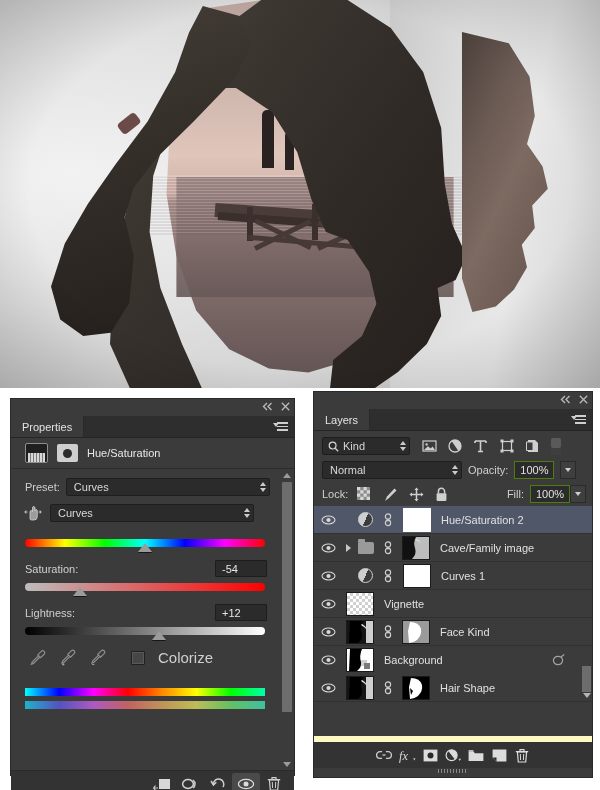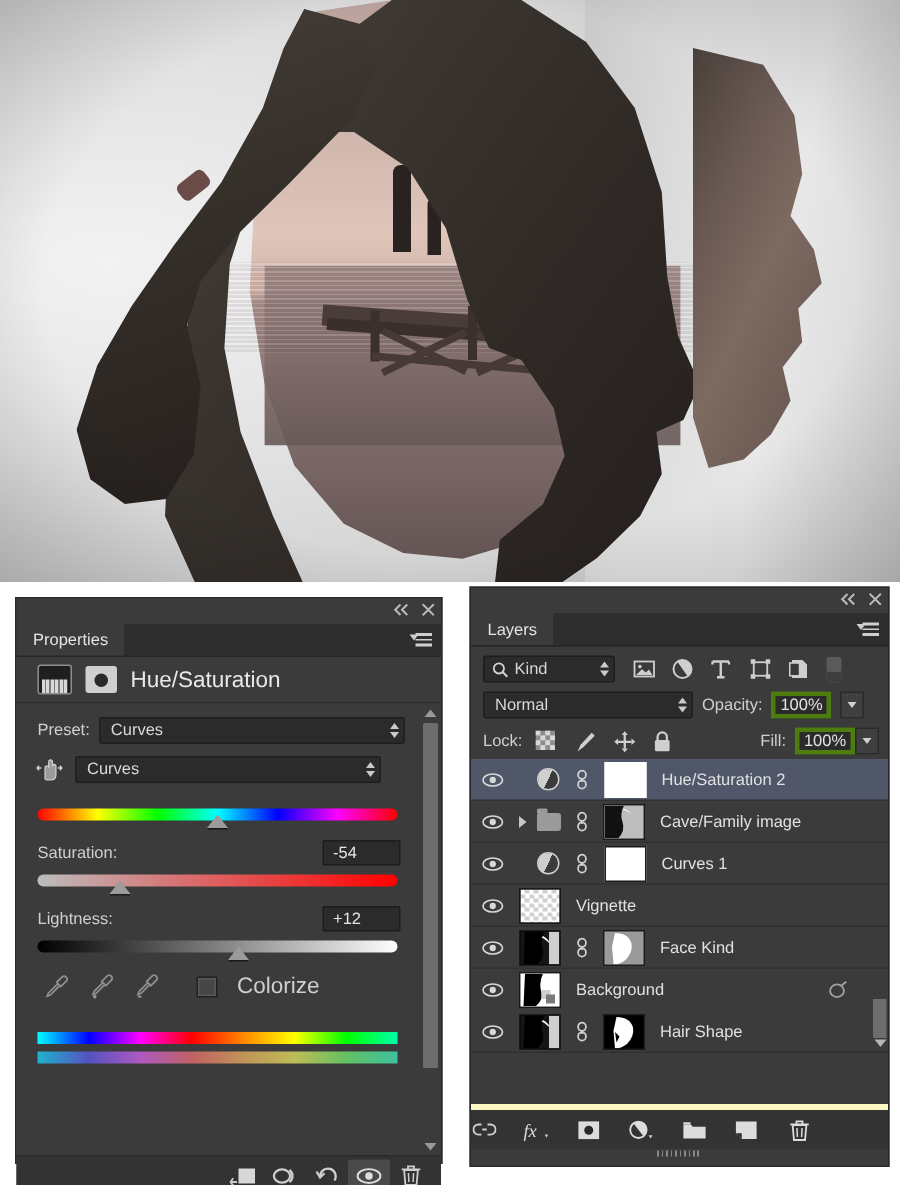--- a/index.html
+++ b/index.html
@@ -163,21 +163,21 @@
   
   #props { left:10px; top:398px; width:285px; height:378px; }
   #props .adj-header { height:30px; display:flex; align-items:center; padding-left:14px; gap:9px; background:#3b3b3b;}
   .adj-ico1 { width:21px; height:18px; border-radius:2px; background:#1f1f1f; border:1px solid #8e8e8e;
     display:flex; align-items:flex-end; justify-content:center; overflow:hidden; }
   .adj-ico1 span { display:block; width:17px; height:9px;
     background: repeating-linear-gradient(to right,#d8d8d8 0 2px,#7a7a7a 2px 3px); }
   .adj-ico2 { width:21px; height:18px; border-radius:2px; background:#cfcfcf;
     display:flex; align-items:center; justify-content:center; }
   .adj-ico2 span { width:9px; height:9px; border-radius:50%; background:#2a2a2a; }
-  .adj-title { font-size:15px; color:#e8e8e8;text-align:center; }
+  .adj-title { font-size:11px; color:#e8e8e8;text-align:center; }
 
   #props .content { position:relative; background:#3b3b3b; padding:0 0 0 0; height:301px; }
   .prop-scroll-track { position:absolute; right:1px; top:0; width:12px; bottom:0; background:#3b3b3b; }
   .prop-scroll-up, .prop-scroll-dn { width:12px; height:12px; display:flex; align-items:center; justify-content:center; }
   .prop-scroll-up b, .prop-scroll-dn b { width:0;height:0;border-left:4px solid transparent;border-right:4px solid transparent; }
   .prop-scroll-up b { border-bottom:5px solid #9a9a9a; }
   .prop-scroll-dn b { border-top:5px solid #9a9a9a; }
   .prop-scroll-thumb { position:absolute; left:1px; top:13px; width:10px; height:230px; background:#6d6d6d; border-radius:1px;}
 
   .row-preset { display:flex; align-items:center; gap:6px; padding:9px 0 0 14px; }
@@ -236,21 +236,21 @@
   #layers .lrow-filter { height:24px; display:flex; align-items:center; gap:0px; padding:3px 6px 0 8px; }
   .kind-sel { width:88px; height:18px; background:#2b2b2b; border:1px solid #1d1d1d; border-radius:2px;
      display:flex; align-items:center; color:#d5d5d5; font-size:11px; padding:0 3px 0 5px; box-sizing:border-box; gap:4px;}
   .filter-icos { display:flex; align-items:center; gap:11px; margin-left:12px; }
   .fico { width:15px; height:15px; position:relative; cursor:pointer; }
   .fswitch { width:10px; height:17px; background:#5a5a5a; border-radius:2px; margin-left:10px;
     box-shadow: inset 0 -7px 0 #3e3e3e; cursor:pointer;}
 
   .blend-row { height:24px; display:flex; align-items:center; padding:0 6px 0 8px; gap:6px; }
   .blend-sel { width:140px; height:18px; }
-  .opacity-val { width:40px; height:18px; background:#2b2b2b; border:3px solid #4d7c0f;
+  .opacity-val { width:40px; height:18px; background:#2b2b2b; border:1px solid #4d7c0f;
      color:#e2e2e2; font-size:11px; display:flex; align-items:center; justify-content:center; box-sizing:border-box;}
   .mini-arrow { width:16px; height:18px; background:#3f3f3f; border:1px solid #2a2a2a;
      display:flex; align-items:center; justify-content:center; cursor:pointer; box-sizing:border-box;}
   .mini-arrow b { width:0;height:0;border-left:3.5px solid transparent;border-right:3.5px solid transparent;border-top:4px solid #cfcfcf; }
 
   .lock-row { height:24px; display:flex; align-items:center; padding:0 6px 0 8px; gap:0; }
   .lock-icos { display:flex; align-items:center; gap:11px; margin-left:9px; }
 
   .layer-list { background:#3b3b3b; position:relative; }
   .layer-row {
@@ -270,22 +270,22 @@
   .folder-ico { width:16px; height:12px; background:#9a9a9a; border-radius:1px 2px 2px 1px; position:relative;}
   .folder-ico:before{content:'';position:absolute;left:0;top:-3px;width:7px;height:3px;background:#9a9a9a;border-radius:1px 1px 0 0;}
   .disclose { width:0;height:0;border-top:4px solid transparent;border-bottom:4px solid transparent;
      border-left:5px solid #c6c6c6; margin-left:4px; }
 
   .layers-scroll { position:absolute; right:0; top:0; width:11px; bottom:0; }
   .ls-thumb { position:absolute; right:1px; top:160px; width:9px; height:26px; background:#6d6d6d; }
   .ls-dn { position:absolute; right:1px; bottom:2px; width:9px; height:10px; display:flex; align-items:center; justify-content:center;}
   .ls-dn b { width:0;height:0;border-left:4px solid transparent;border-right:4px solid transparent;border-top:5px solid #b5b5b5;}
 
-  .layers-footer { height:26px; background:#333333; border-top:4px solid #fef9c3;
-    display:flex; align-items:center; justify-content:flex-start; gap:18px; }
+  .layers-footer { height:26px; background:#333333; border-top:6px solid #fef9c3;
+    display:flex; align-items:center; justify-content:center; gap:6px; }
   .lf-btn { width:17px; height:17px; display:flex; align-items:center; justify-content:center; cursor:pointer; color:#cfcfcf; }
 
   svg { display:block; }
 </style>
 </head>
 <body>
 
 <div id="root">
 
   <div id="photo">

